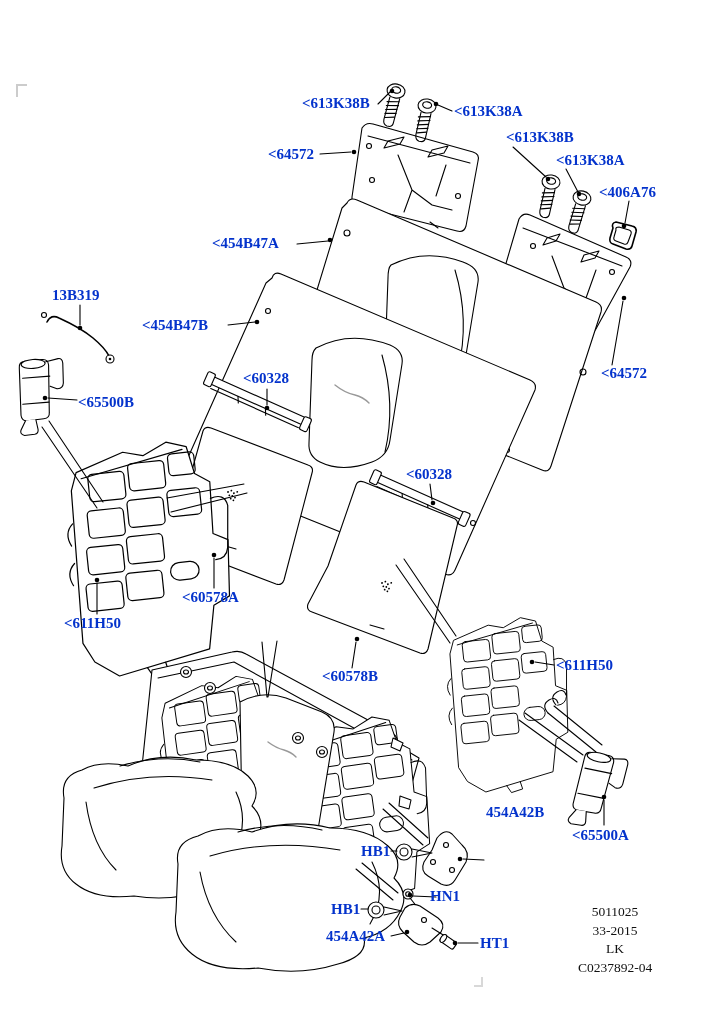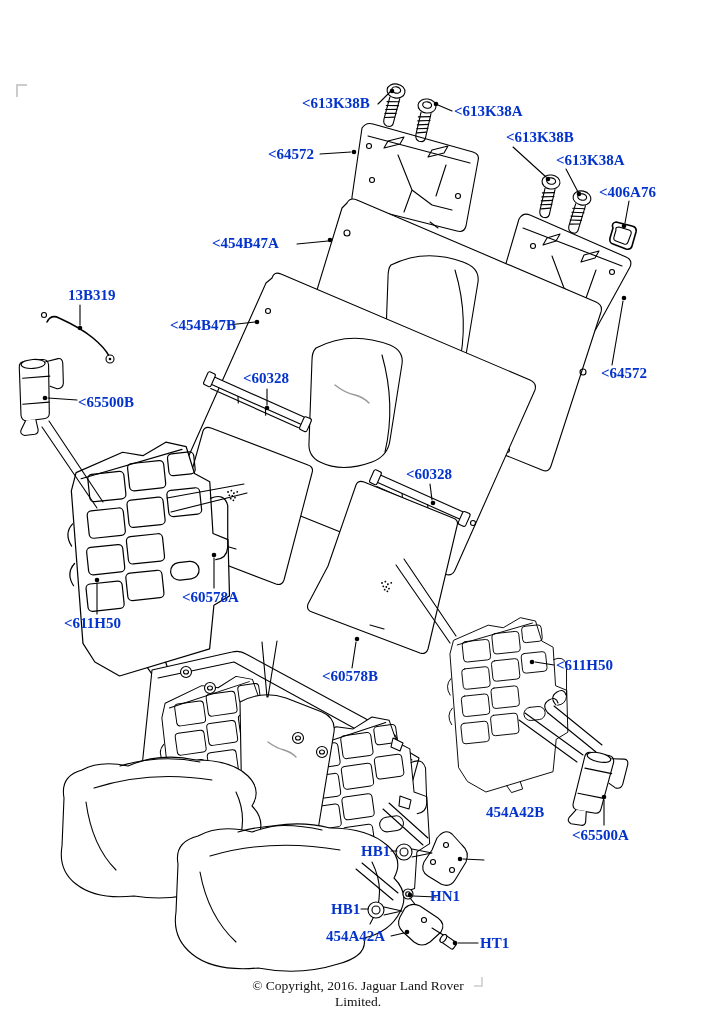--- a/index.html
+++ b/index.html
@@ -262,36 +262,41 @@
     </g>
   </svg>
 
   <div class="part-label" style="left:302px;top:95px">&lt;613K38B</div>
   <div class="part-label" style="left:454px;top:103px">&lt;613K38A</div>
   <div class="part-label" style="left:268px;top:146px">&lt;64572</div>
   <div class="part-label" style="left:506px;top:129px">&lt;613K38B</div>
   <div class="part-label" style="left:556px;top:152px">&lt;613K38A</div>
   <div class="part-label" style="left:599px;top:184px">&lt;406A76</div>
   <div class="part-label" style="left:212px;top:235px">&lt;454B47A</div>
-  <div class="part-label" style="left:68px;top:287px">13B319</div>
-  <div class="part-label" style="left:170px;top:317px">&lt;454B47B</div>
+  <div class="part-label" style="left:52px;top:287px">13B319</div>
+  <div class="part-label" style="left:142px;top:317px">&lt;454B47B</div>
   <div class="part-label" style="left:243px;top:370px">&lt;60328</div>
   <div class="part-label" style="left:78px;top:394px">&lt;65500B</div>
   <div class="part-label" style="left:601px;top:365px">&lt;64572</div>
   <div class="part-label" style="left:406px;top:466px">&lt;60328</div>
   <div class="part-label" style="left:182px;top:589px">&lt;60578A</div>
   <div class="part-label" style="left:64px;top:615px">&lt;611H50</div>
   <div class="part-label" style="left:322px;top:668px">&lt;60578B</div>
   <div class="part-label" style="left:556px;top:657px">&lt;611H50</div>
   <div class="part-label" style="left:572px;top:827px">&lt;65500A</div>
   <div class="part-label" style="left:361px;top:843px">HB1</div>
   <div class="part-label" style="left:486px;top:804px">454A42B</div>
   <div class="part-label" style="left:430px;top:888px">HN1</div>
   <div class="part-label" style="left:331px;top:901px">HB1</div>
   <div class="part-label" style="left:326px;top:928px">454A42A</div>
   <div class="part-label" style="left:480px;top:935px">HT1</div>
 
-
-  <div class="copyright">© Copyright, 2016. Jaguar Land Rover Limited.</div>
+  <div class="plate">
+    <div>5011025</div>
+    <div>33-2015</div>
+    <div>LK</div>
+    <div>C0237892-04</div>
+  </div>
+
 
   <span class="corner-mark"></span>
   <span class="corner-mark2"></span>
 </div>
 
 </body></html>

